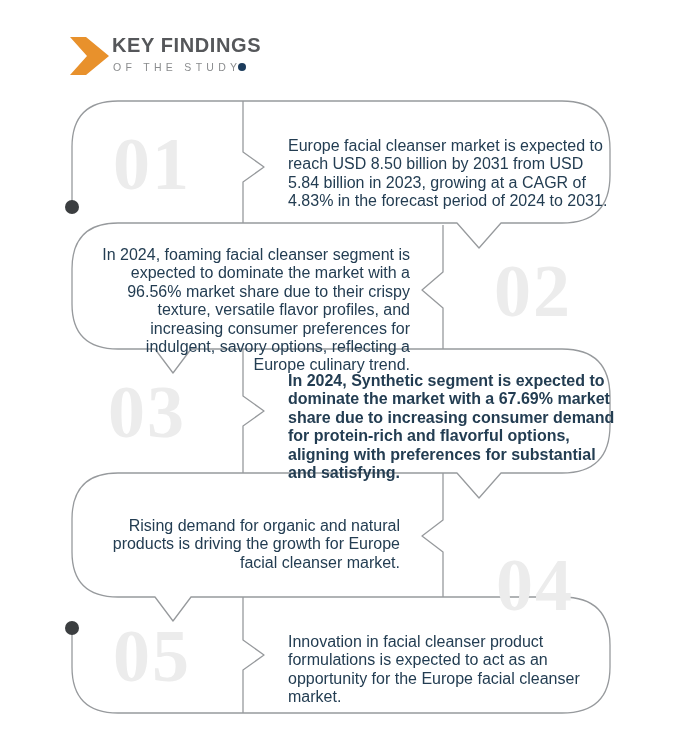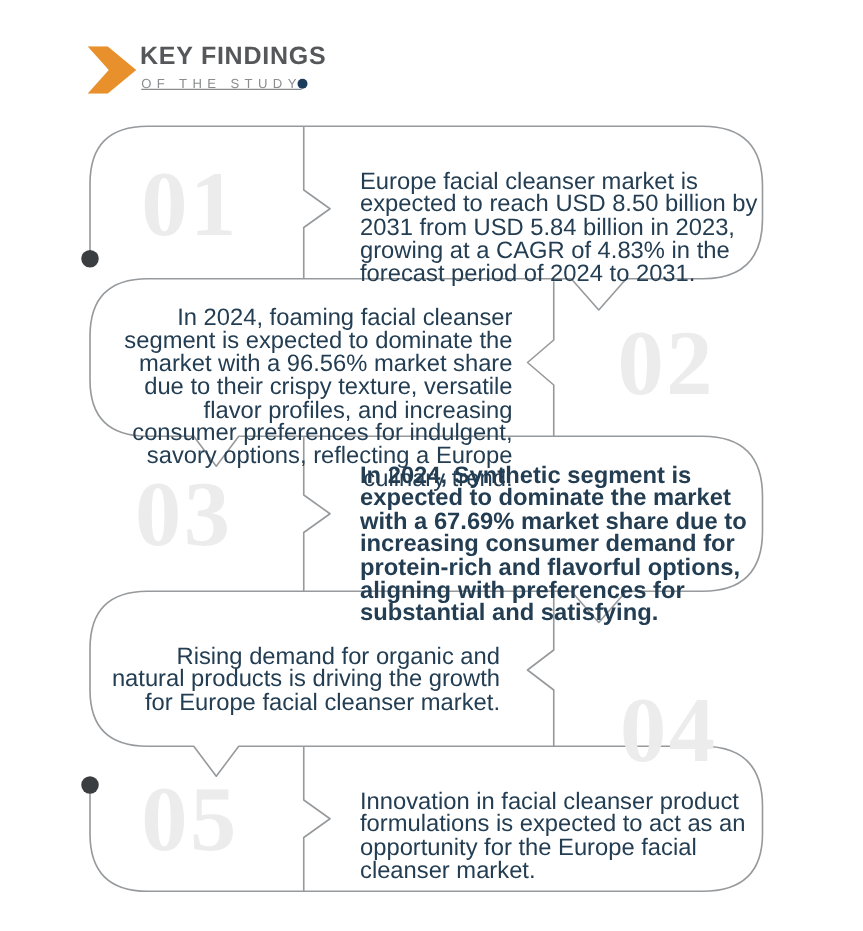--- a/index.html
+++ b/index.html
@@ -9,34 +9,34 @@
   }
   svg.outline{position:absolute;left:0;top:0;z-index:1;}
   .hdr{position:absolute;left:68px;top:34px;z-index:3;}
   .hdr-arrow{position:absolute;left:2px;top:3px;}
   .hdr-title{
     position:absolute;left:44px;top:0px;white-space:nowrap;
     font-size:20px;font-weight:700;letter-spacing:0.6px;color:#55575a;
   }
   .hdr-sub{
     position:absolute;left:45px;top:27px;white-space:nowrap;
-    font-size:10.5px;font-weight:400;letter-spacing:4.3px;color:#8a8c8e;text-decoration:underline;
+    font-size:10.5px;font-weight:400;letter-spacing:4.3px;color:#8a8c8e;
   }
   .hdr-dot{
     position:absolute;left:170px;top:29px;width:8px;height:8px;border-radius:50%;
     background:#1c3c5c;
   }
   .num{
     position:absolute;z-index:2;transform:translate(-50%,-50%);
     font-size:74px;font-weight:700;letter-spacing:2px;color:#ececec;line-height:1;
     font-family:Liberation Serif, serif;
   }
   .txt{
     position:absolute;z-index:3;
-    font-size:19px;font-weight:500;line-height:18.4px;color:#233d52;
+    font-size:16px;font-weight:500;line-height:18.4px;color:#233d52;
   }
   .txt.align-right{text-align:right;}
   .txt.align-left{text-align:left;}
 </style>
 </head>
 <body>
 
 <div class="canvas">
 
   <svg class="outline" width="690" height="745" viewBox="0 0 690 745">

